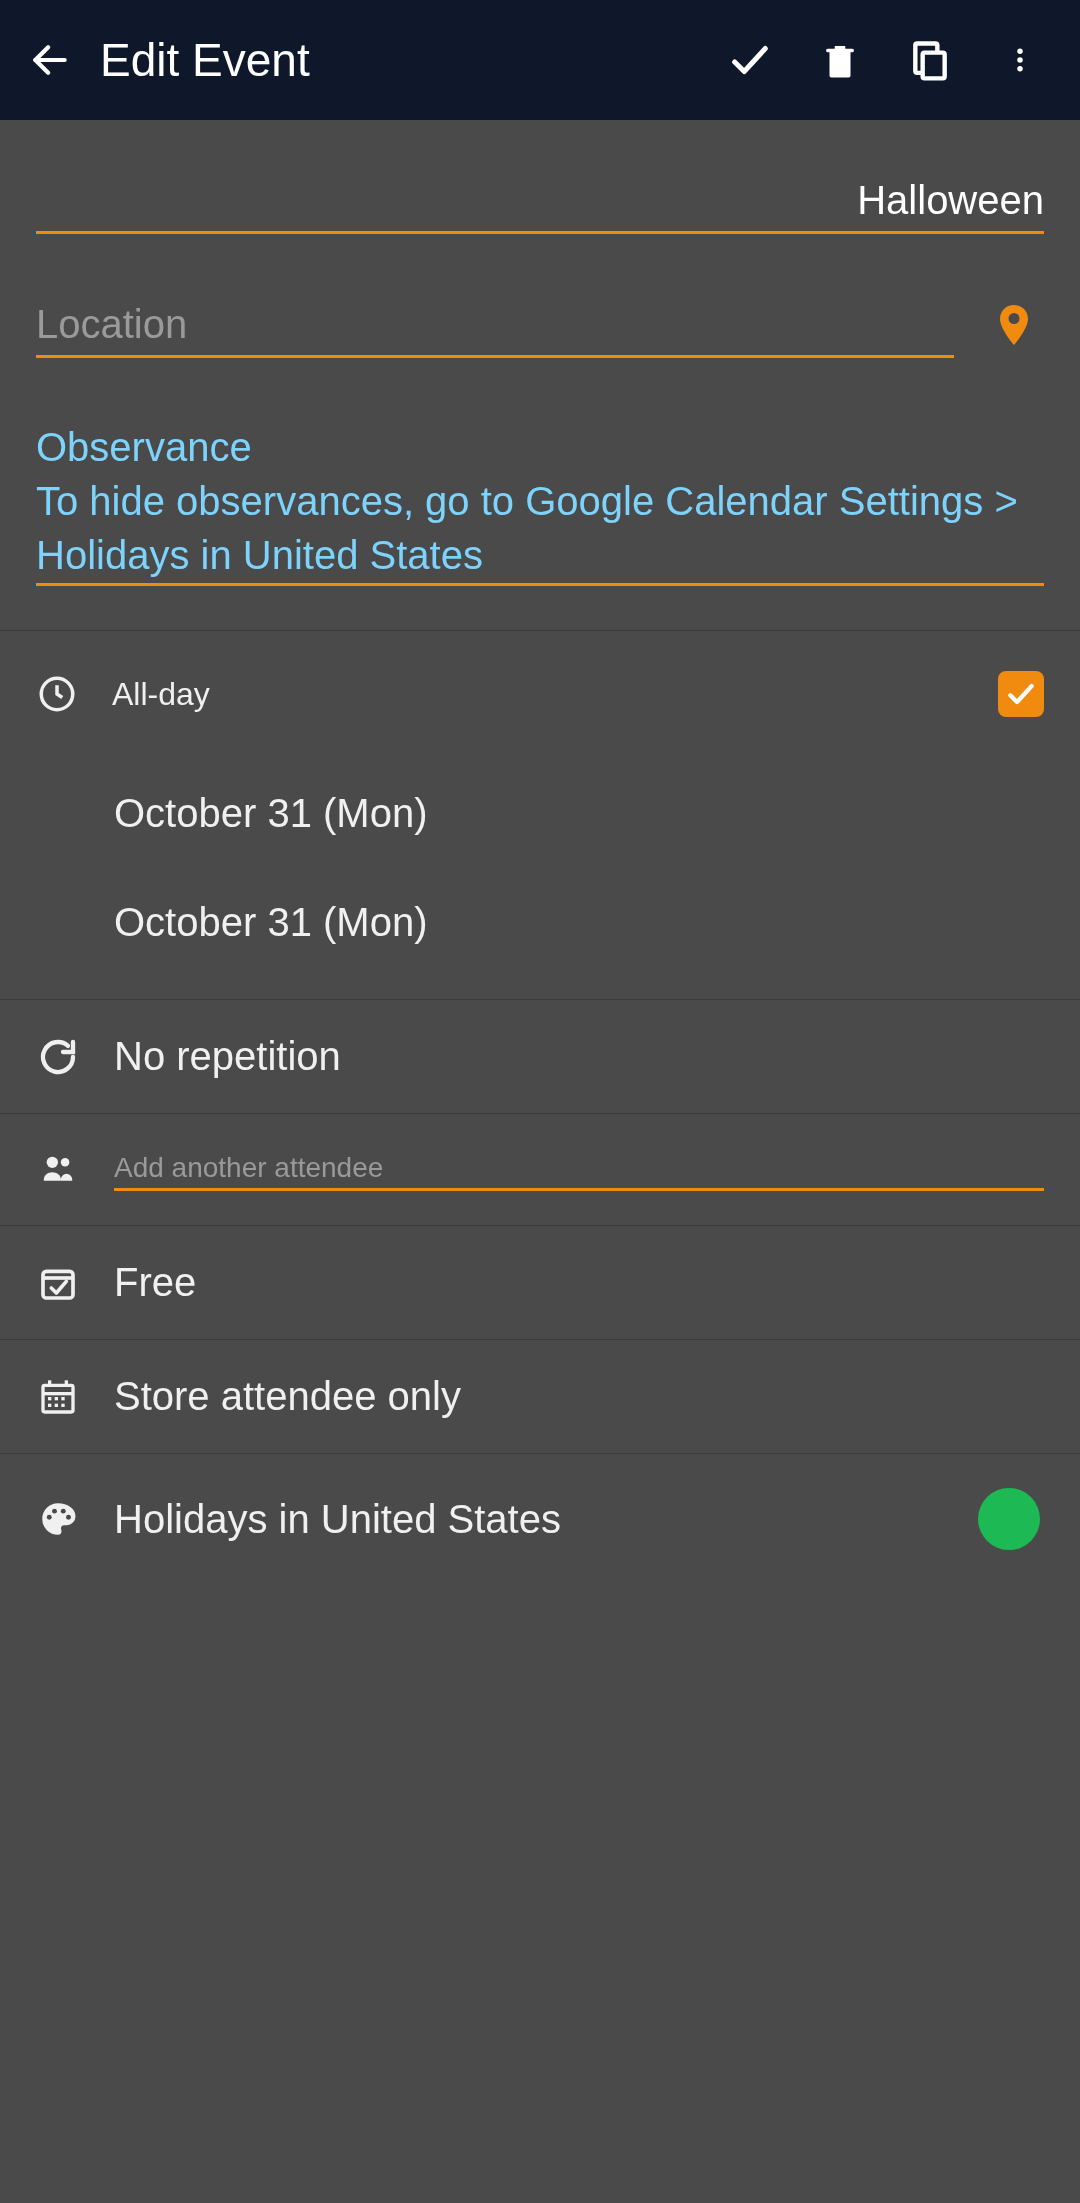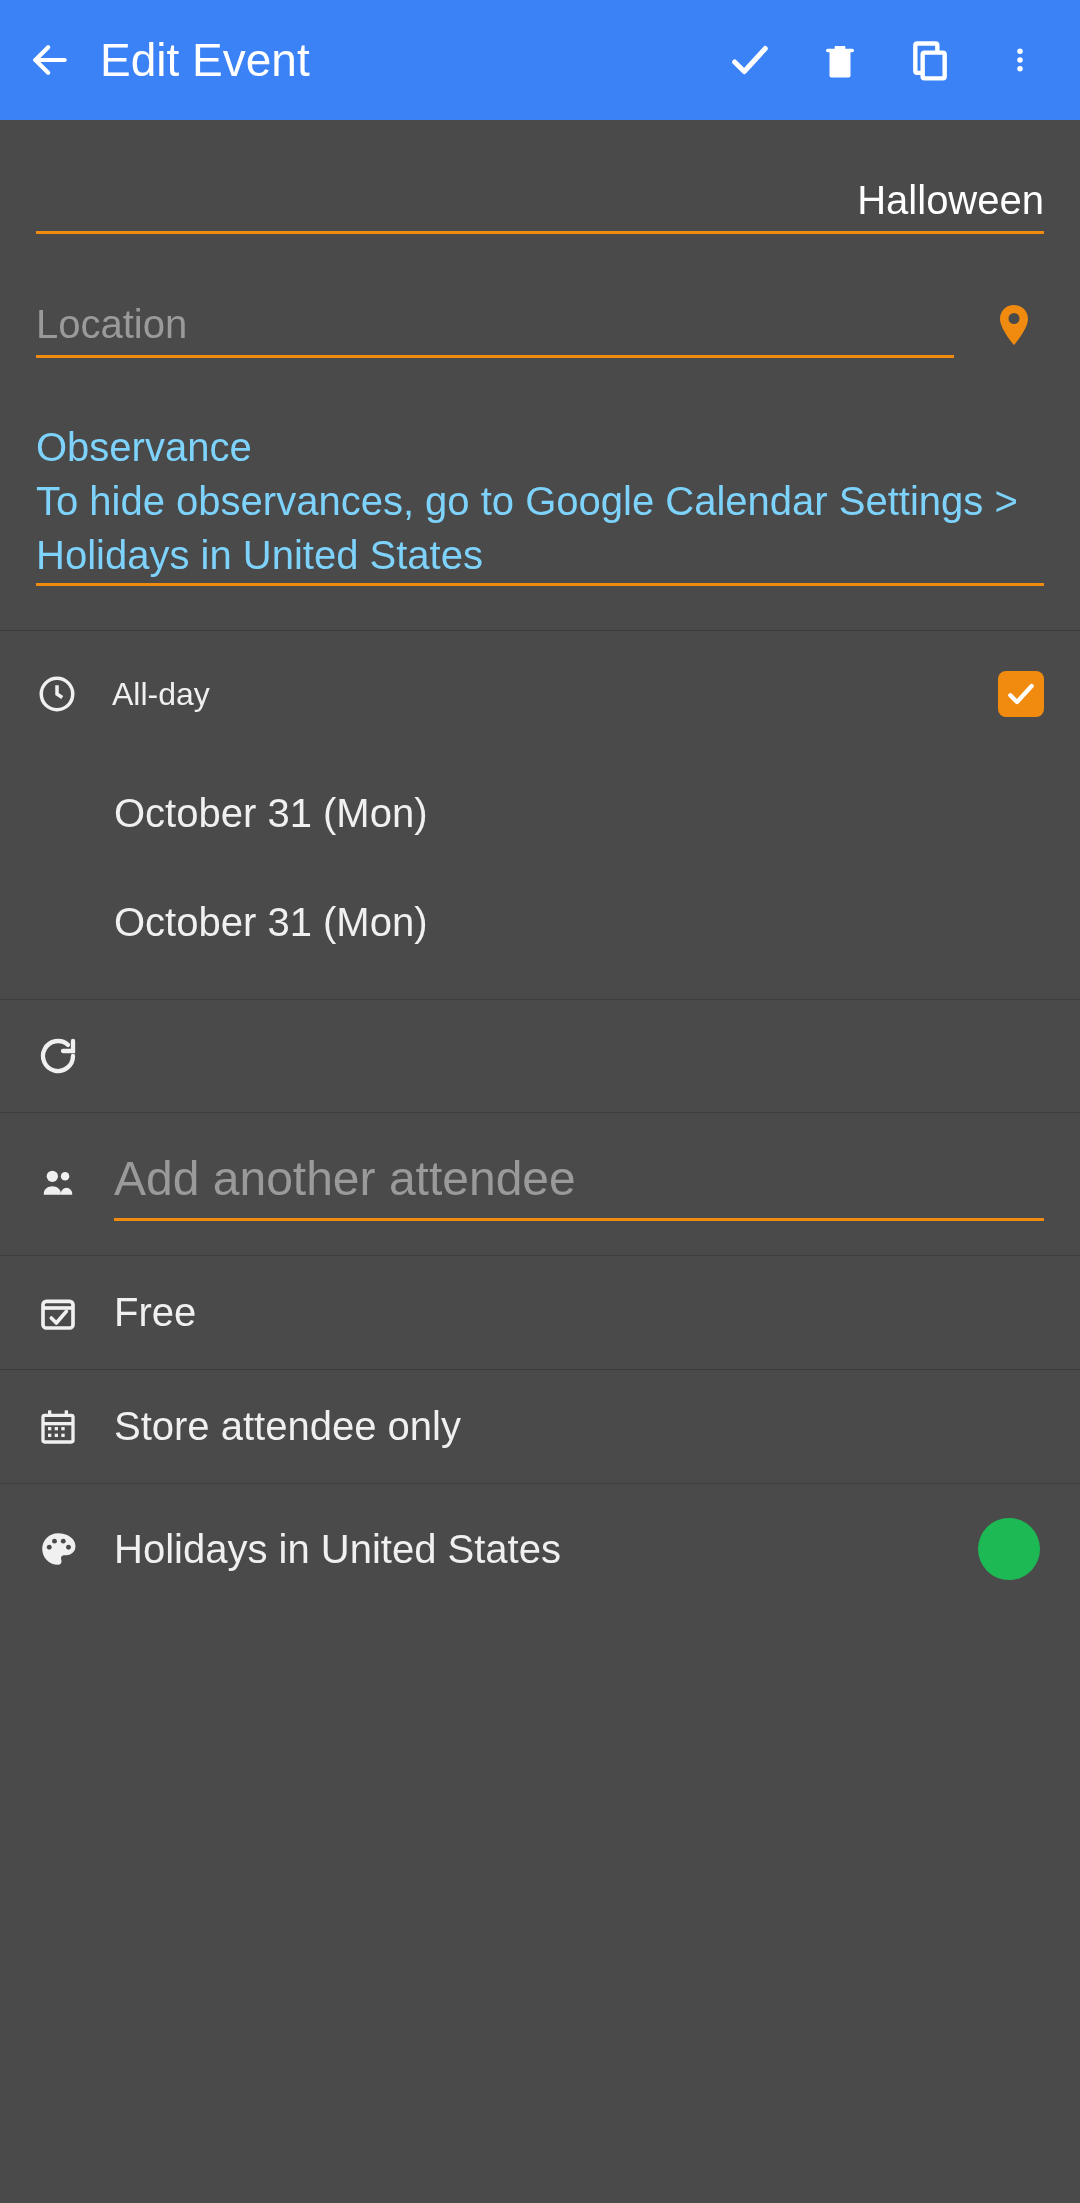--- a/index.html
+++ b/index.html
@@ -5,21 +5,21 @@
   * { box-sizing: border-box; margin: 0; padding: 0; }
   html, body {
     width: 1080px;
     height: 2203px;
     background: #4a4a4a;
     font-family: -apple-system, BlinkMacSystemFont, "Segoe UI", sans-serif;
     color: #f0f0f0;
     overflow: hidden;
   }
   .app-bar {
-    background: #3b82f6;
+    background: #0f172a;
     height: 120px;
     display: flex;
     align-items: center;
     padding: 0 20px;
     gap: 10px;
   }
   .app-bar .back {
     width: 60px; height: 60px;
     display:flex;align-items:center;justify-content:center;
     cursor:pointer;
@@ -148,22 +148,22 @@
     gap:34px;
     border-bottom:1px solid #3d3d3d;
   }
   .attendee-row .ico { width:44px;flex-shrink:0;display:flex;align-items:center;justify-content:center; }
   .attendee-input {
     flex:1;
     background:transparent;
     border:none;
     border-bottom:3px solid #f08b10;
     color:#fff;
-    font-size:48px;
-    padding: 8px 0 12px 0;
+    font-size:28px;
+    padding: 8px 0 4px 0;
     outline:none;
     font-family:inherit;
   }
   .attendee-input::placeholder { color:#9a9a9a; }
 
   .color-dot {
     width:62px;height:62px;border-radius:50%;
     background:#1db954;
     margin-right:4px;
   }
@@ -254,20 +254,21 @@
   </div>
 
 
   <div class="row">
     <div class="ico">
       <svg width="40" height="40" viewBox="0 0 24 24" fill="none" stroke="#f0f0f0" stroke-width="2.6" stroke-linecap="round">
         <path d="M21 12a9 9 0 1 1-3-6.7"></path>
           <polyline points="21 3 21 9 15 9" fill="none"></polyline>
       </svg>
     </div>
+    <div class="label">No repetition</div>
   </div>
 
   <div class="attendee-row">
     <div class="ico">
       <svg width="44" height="34" viewBox="0 0 24 24" fill="#f0f0f0">
         <circle cx="8" cy="8" r="4"></circle>
           <circle cx="17" cy="8" r="3"></circle>
         <path d="M2 20c0-3 3-5 6-5s6 2 6 5v1H2z"></path>
           <path d="M14 20c0-2 2-4 4-4s4 2 4 4v1h-8z"></path>
       </svg>

